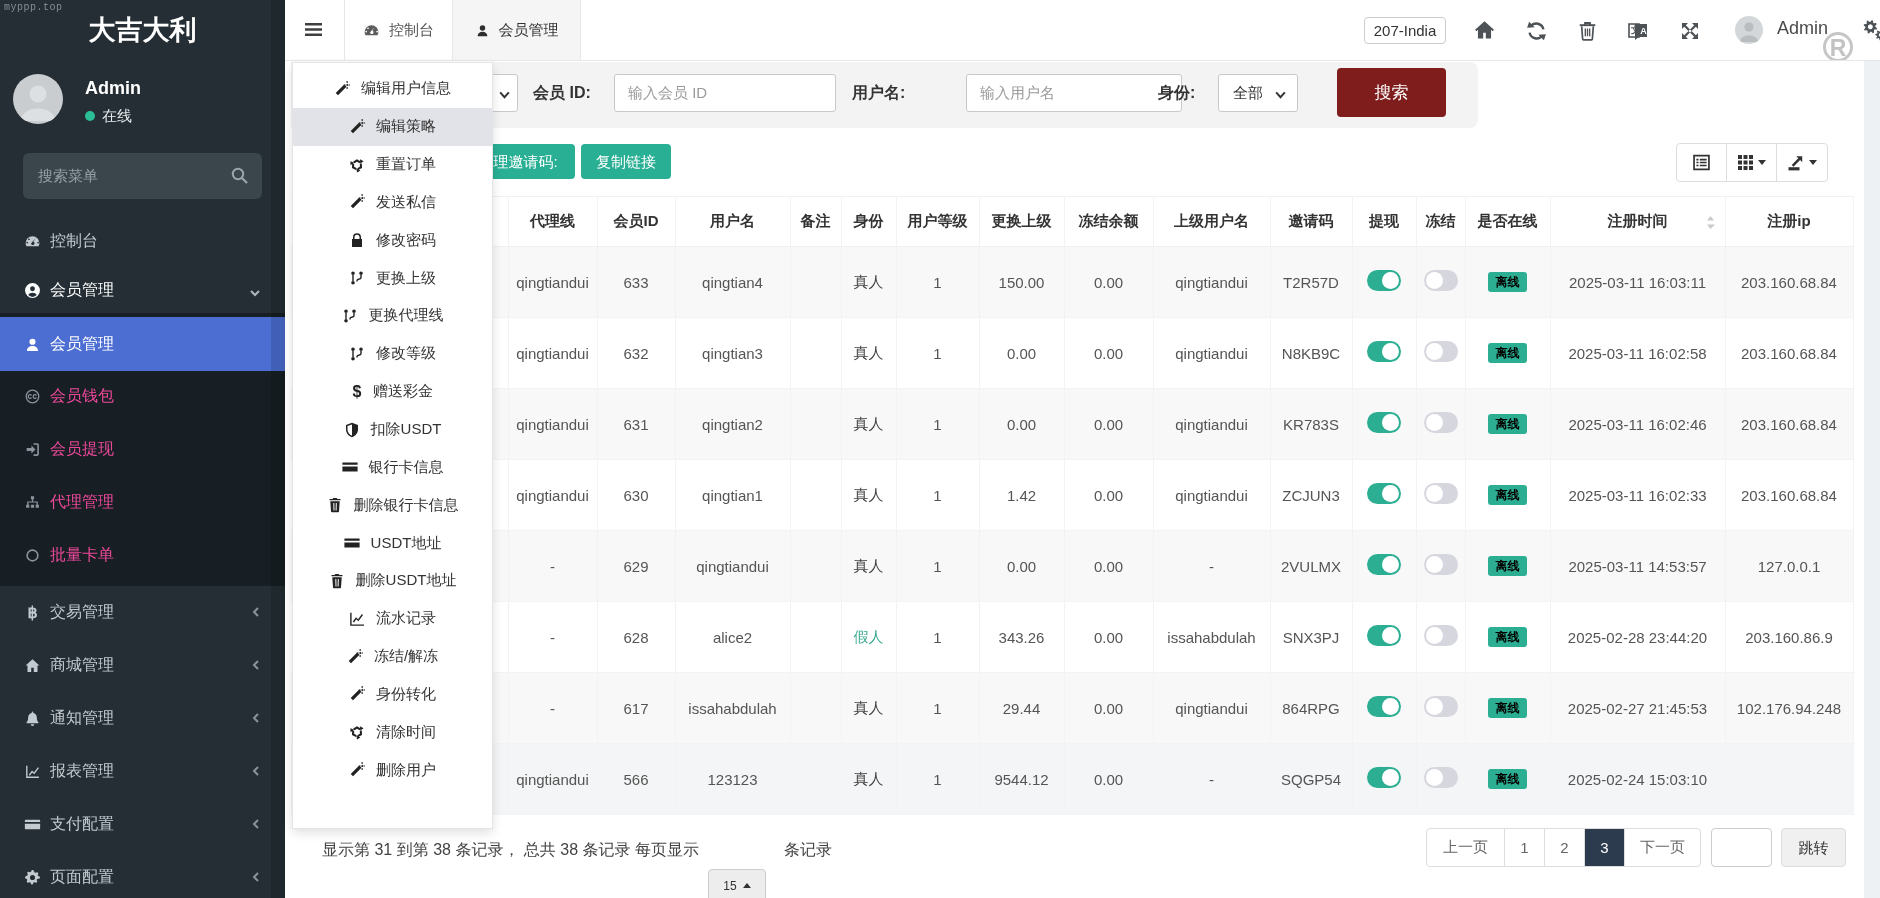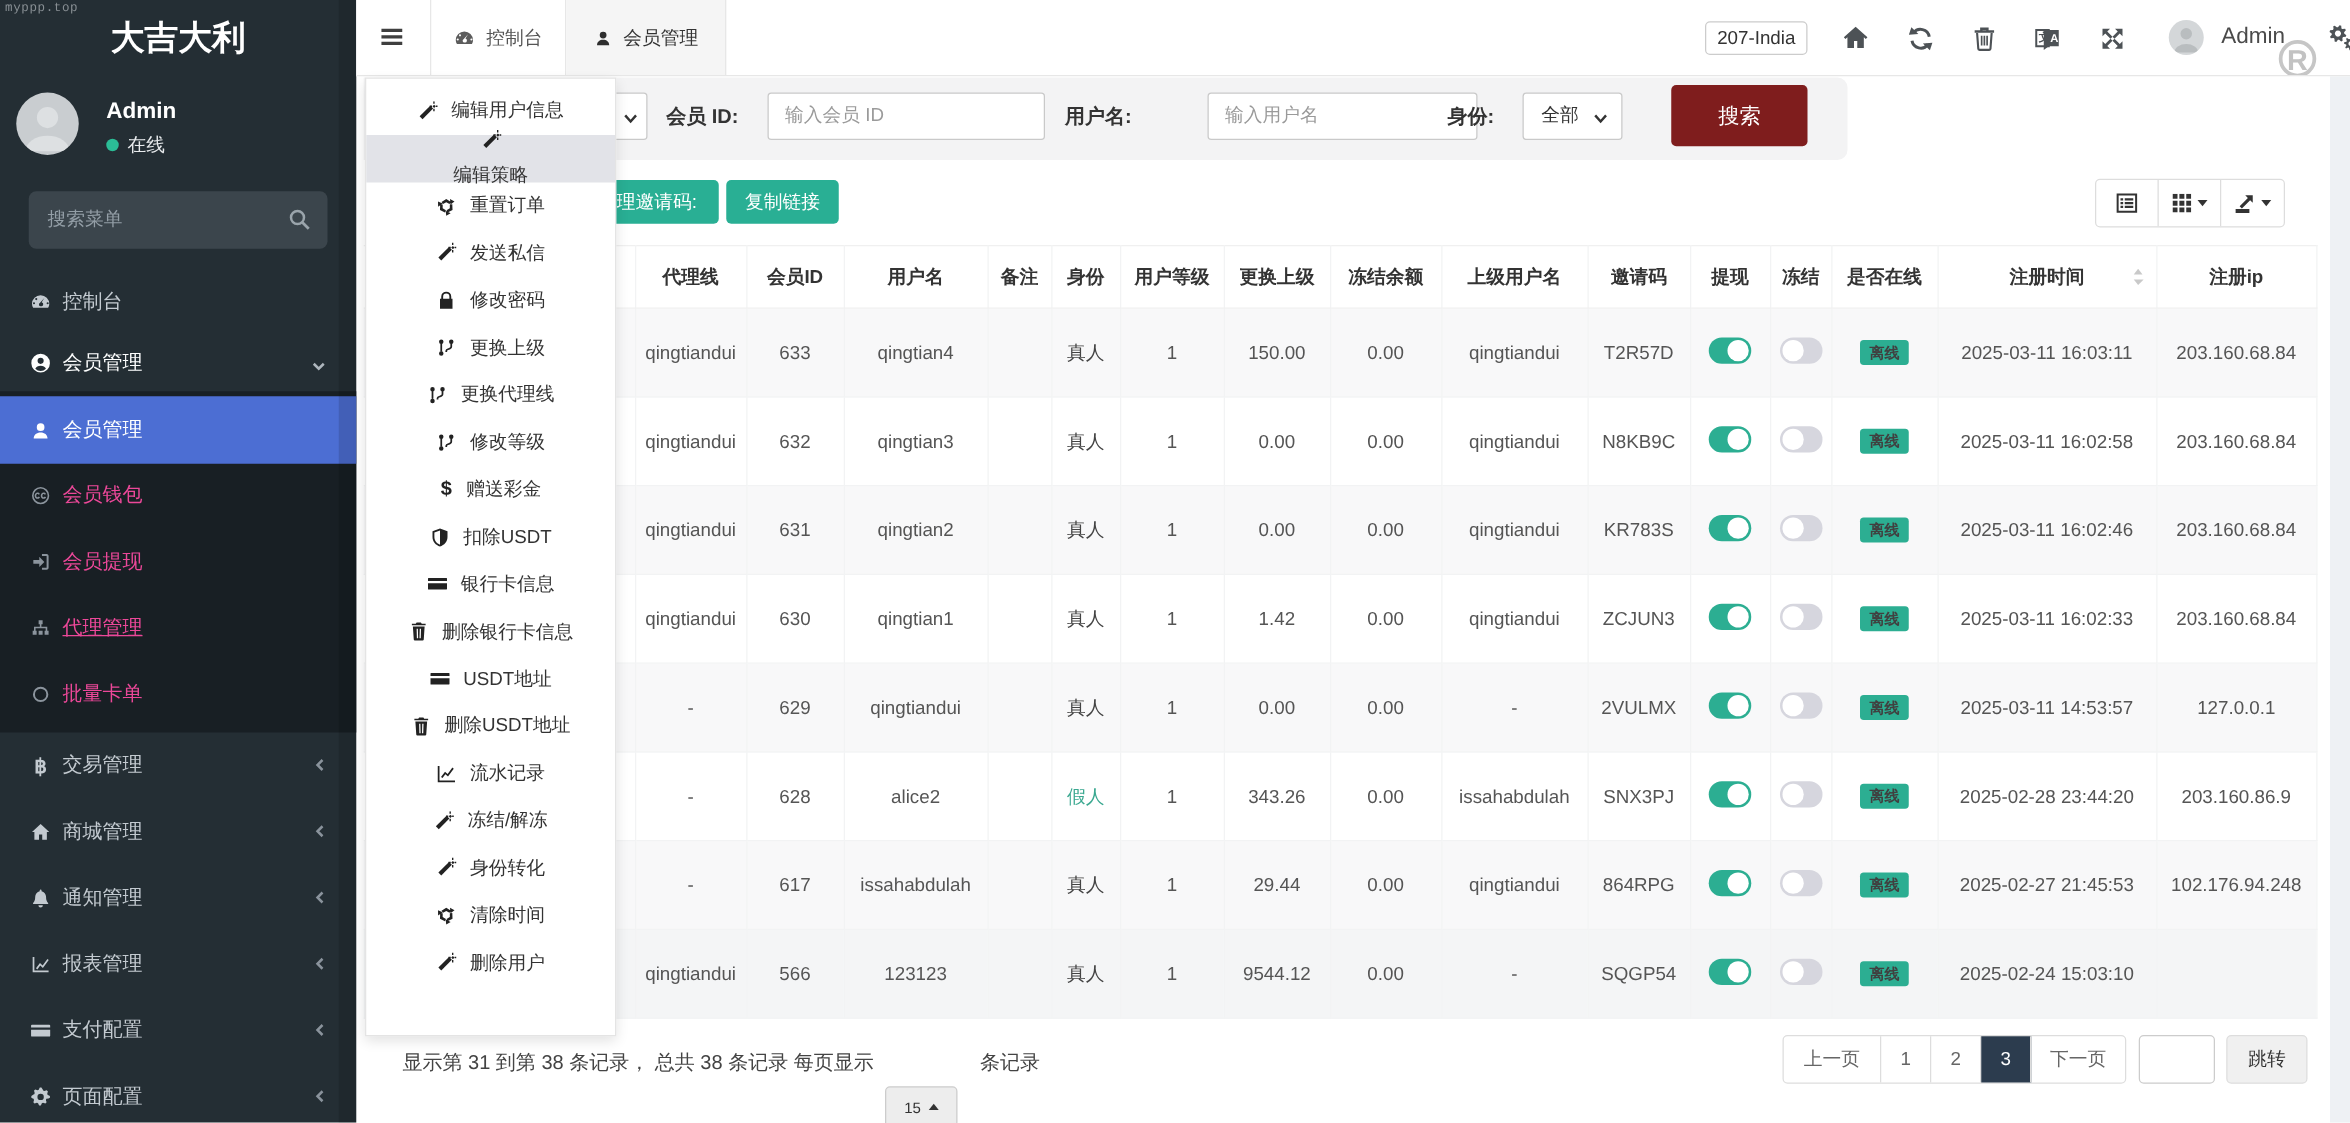--- a/index.html
+++ b/index.html
@@ -53,36 +53,36 @@
 #tbl th { height:50px; font-size:15px; font-weight:bold; color:#333; border-top:1px solid #f0f0f0; border-bottom:1px solid #f0f0f0; border-left:1px solid #f2f3f4; border-right:1px solid #f2f3f4; text-align:center; }
 #tbl td { height:71px; font-size:15px; color:#555; text-align:center; border:1px solid #f2f3f4; }
 #tbl th:first-child, #tbl td:first-child { border-left:none; }
 #tbl tr.odd td { background:#f8f8f9; }
 #tbl tr.hov td { background:#f4f5f6; }
 .toggle { display:inline-block; width:34px; height:21px; border-radius:11px; position:relative; }
 .ton { background:#2cae92; }
 .ton::after { content:""; position:absolute; right:2px; top:2px; width:17px; height:17px; border-radius:50%; background:#fff; }
 .toff { background:#d6d6de; }
 .toff::after { content:""; position:absolute; left:2px; top:2px; width:17px; height:17px; border-radius:50%; background:#fff; }
-.badge { display:inline-block; width:39px; height:20px; background:#2cae92; border-radius:3px; color:#404040; font-size:12px; font-weight:bold; line-height:20px; }
+.badge { display:inline-block; width:39px; height:20px; background:#2cae92; border-radius:3px; color:#000000; font-size:12px; font-weight:bold; line-height:20px; }
 .fake { color:#3aa890; }
 
 #paginfo { position:absolute; left:37px; top:779px; font-size:16px; color:#444; }
 #psize { position:absolute; left:423px; top:772px; width:58px; height:33px; border:1px solid #ccc; border-radius:4px; background:#ededed; font-size:12px; color:#333; display:flex; align-items:center; justify-content:center; gap:6px;margin-top:36px; }
 #psuffix { position:absolute; left:499px; top:779px; font-size:16px; color:#444; }
 #pager { position:absolute; left:1141px; top:767px; height:39px; display:flex; border:1px solid #ddd; border-radius:4px; background:#fff; }
 .pcell { height:37px; display:flex; align-items:center; justify-content:center; font-size:15px; color:#666; border-right:1px solid #ddd; }
 .pcell:last-child { border-right:none; }
 #pcur { background:#2c3c4e; color:#fff; }
 #pjumpin { position:absolute; left:1426px; top:767px; width:61px; height:39px; border:1px solid #ccc; border-radius:4px; background:#fff; }
 #pjump { position:absolute; left:1496px; top:767px; width:65px; height:39px; border:1px solid #ddd; border-radius:4px; background:#f0f0f0; font-size:15px; color:#333; text-align:center; line-height:37px; }
 
 #ddown { position:absolute; left:292px; top:62px; width:201px; height:767px; background:#fff; border:1px solid #e4e4e4; box-shadow:0 4px 10px rgba(0,0,0,.12); z-index:10; padding:7px 0; }
 #ddown .di { height:37.85px; display:flex; align-items:center; justify-content:center; gap:11px; font-size:15px; color:#333; }
-#ddown .di.sel { background:#e2e3e8;flex-direction:column; }
+#ddown .di.sel { background:#e2e3e8; }
 #ddown .di svg { flex:none; }
 </style>
 </head>
 <body>
 <div id="sidebar">
   <div id="sidedark"></div>
   <div id="sidescroll"></div>
   <div id="sitetag">myppp.top</div>
   <div id="logo">大吉大利</div>
   <div id="avatar"><svg width="50" height="50" viewBox="0 0 50 50">
@@ -115,21 +115,21 @@
   <div class="mi mi-gray" style="top:370px;"><span class="ic">
         <svg width="17" height="17" viewBox="0 0 16 16" fill="#8b949d">
           <path d="M8 1.5A6.5 6.5 0 1 0 8 14.5 6.5 6.5 0 0 0 8 1.5zm0 11.8A5.3 5.3 0 1 1 8 2.7a5.3 5.3 0 0 1 0 10.6zM5.7 6.8c.4 0 .7.2.8.5l1-.5C7.2 6 6.5 5.6 5.7 5.6 4.4 5.6 3.5 6.6 3.5 8s.9 2.4 2.2 2.4c.8 0 1.5-.4 1.8-1.2l-1-.5c-.1.3-.4.5-.8.5-.6 0-1-.5-1-1.2s.4-1.2 1-1.2zm4.6 0c.4 0 .7.2.8.5l1-.5c-.3-.8-1-1.2-1.8-1.2-1.3 0-2.2 1-2.2 2.4s.9 2.4 2.2 2.4c.8 0 1.5-.4 1.8-1.2l-1-.5c-.1.3-.4.5-.8.5-.6 0-1-.5-1-1.2s.4-1.2 1-1.2z"></path>
         </svg>
       </span>会员钱包</div>
   <div class="mi mi-gray" style="top:423px;"><span class="ic">
         <svg width="17" height="17" viewBox="0 0 16 16" fill="#8b949d">
           <path d="M7 4.2 10.8 8 7 11.8V9.5H2.5v-3H7zM9 2h3.5c.8 0 1.5.7 1.5 1.5v9c0 .8-.7 1.5-1.5 1.5H9v-1.5h3.5v-9H9z"></path>
         </svg>
       </span>会员提现</div>
-  <div class="mi mi-gray" style="top:476px;text-decoration:underline;"><span class="ic">
+  <div class="mi mi-gray" style="top:476px;"><span class="ic">
         <svg width="17" height="17" viewBox="0 0 16 16" fill="#8b949d">
           <path d="M6.5 2h3v3h-3zM2 10h3v3H2zm4.5 0h3v3h-3zM11 10h3v3h-3zM7.4 5h1.2v2H13v3h-1.2V8H4.2v2H3V7h4.4z"></path>
         </svg>
       </span>代理管理</div>
   <div class="mi mi-gray" style="top:529px;"><span class="ic">
         <svg width="17" height="17" viewBox="0 0 16 16" fill="#8b949d">
           <path d="M8 2.2A5.8 5.8 0 1 0 8 13.8 5.8 5.8 0 0 0 8 2.2zm0 10.1A4.3 4.3 0 1 1 8 3.7a4.3 4.3 0 0 1 0 8.6z"></path>
         </svg>
       </span>批量卡单</div>
   <div class="mi mi-light" style="top:586px;"><span class="ic">

